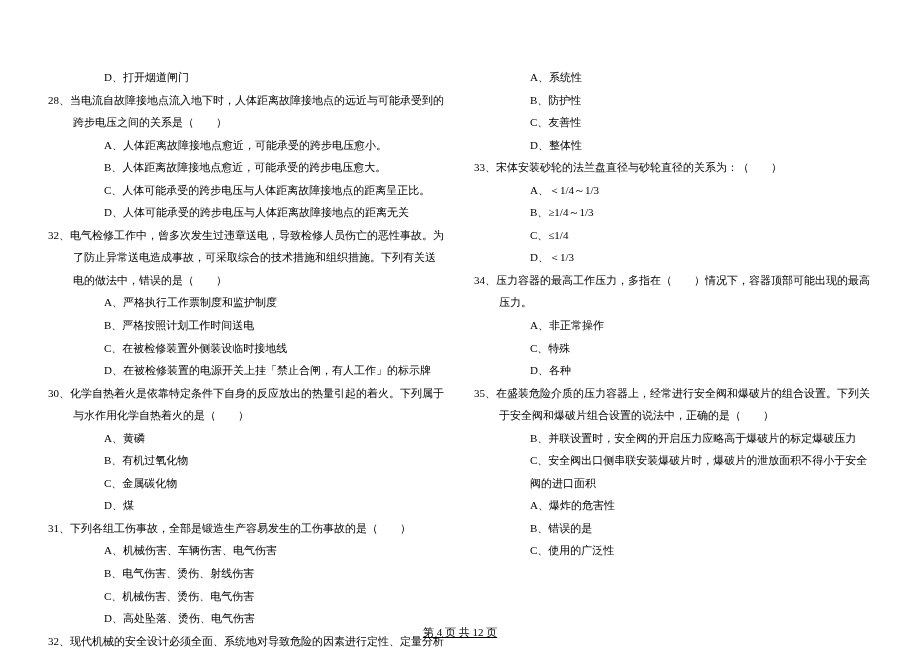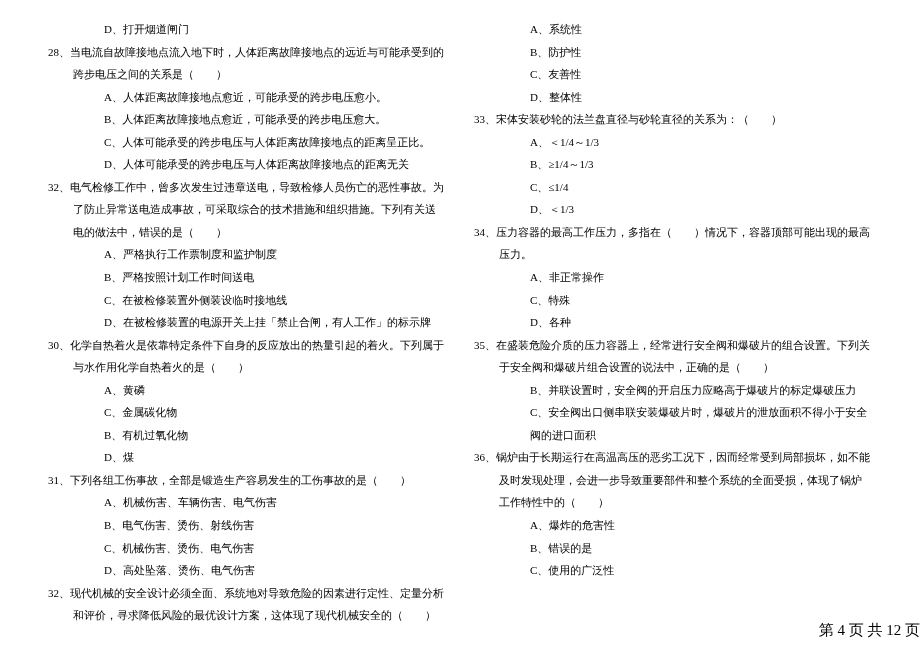--- a/index.html
+++ b/index.html
@@ -14,52 +14,54 @@
       position: relative;
     }
     .columns {
       display: flex;
       gap: 28px;
       height: 585px;
     }
     .col {
       flex: 1;
       line-height: 2.05;
+      margin-top: 48px;
     }
     .indent2 { padding-left: 56px; }
     .q-start { text-indent: -25px; padding-left: 25px; }
     .footer {
       position: absolute;
       bottom: 10px;
       left: 0;
       width: 100%;
-      text-align: right;
-      font-size: 15px;
+      text-align: center;
+      font-size: 11px;
+      text-decoration: underline;
     }
   </style>
 </head>
 <body>
 
 <div class="columns">
   <div class="col">
     <div class="indent2">D、打开烟道闸门</div>
     <div class="q-start">28、当电流自故障接地点流入地下时，人体距离故障接地点的远近与可能承受到的跨步电压之间的关系是（　　）</div>
     <div class="indent2">A、人体距离故障接地点愈近，可能承受的跨步电压愈小。</div>
     <div class="indent2">B、人体距离故障接地点愈近，可能承受的跨步电压愈大。</div>
     <div class="indent2">C、人体可能承受的跨步电压与人体距离故障接地点的距离呈正比。</div>
     <div class="indent2">D、人体可能承受的跨步电压与人体距离故障接地点的距离无关</div>
     <div class="q-start">32、电气检修工作中，曾多次发生过违章送电，导致检修人员伤亡的恶性事故。为了防止异常送电造成事故，可采取综合的技术措施和组织措施。下列有关送电的做法中，错误的是（　　）</div>
     <div class="indent2">A、严格执行工作票制度和监护制度</div>
     <div class="indent2">B、严格按照计划工作时间送电</div>
     <div class="indent2">C、在被检修装置外侧装设临时接地线</div>
     <div class="indent2">D、在被检修装置的电源开关上挂「禁止合闸，有人工作」的标示牌</div>
     <div class="q-start">30、化学自热着火是依靠特定条件下自身的反应放出的热量引起的着火。下列属于与水作用化学自热着火的是（　　）</div>
     <div class="indent2">A、黄磷</div>
+    <div class="indent2">B、有机过氧化物</div>
     <div class="indent2">C、金属碳化物</div>
-    <div class="indent2">B、有机过氧化物</div>
     <div class="indent2">D、煤</div>
     <div class="q-start">31、下列各组工伤事故，全部是锻造生产容易发生的工伤事故的是（　　）</div>
     <div class="indent2">A、机械伤害、车辆伤害、电气伤害</div>
     <div class="indent2">B、电气伤害、烫伤、射线伤害</div>
     <div class="indent2">C、机械伤害、烫伤、电气伤害</div>
     <div class="indent2">D、高处坠落、烫伤、电气伤害</div>
     <div class="q-start">32、现代机械的安全设计必须全面、系统地对导致危险的因素进行定性、定量分析和评价，寻求降低风险的最优设计方案，这体现了现代机械安全的（　　）</div>
   </div>
 
   <div class="col">
@@ -72,21 +74,20 @@
     <div class="indent2">B、≥1/4～1/3</div>
     <div class="indent2">C、≤1/4</div>
     <div class="indent2">D、＜1/3</div>
     <div class="q-start">34、压力容器的最高工作压力，多指在（　　）情况下，容器顶部可能出现的最高压力。</div>
     <div class="indent2">A、非正常操作</div>
     <div class="indent2">C、特殊</div>
     <div class="indent2">D、各种</div>
     <div class="q-start">35、在盛装危险介质的压力容器上，经常进行安全阀和爆破片的组合设置。下列关于安全阀和爆破片组合设置的说法中，正确的是（　　）</div>
     <div class="indent2">B、并联设置时，安全阀的开启压力应略高于爆破片的标定爆破压力</div>
     <div class="indent2">C、安全阀出口侧串联安装爆破片时，爆破片的泄放面积不得小于安全阀的进口面积</div>
-    <div class="q-start">36、锅炉由于长期运行在高温高压的恶劣工况下，因而经常受到局部损坏，如不能及时发现处理，会进一步导致重要部件和整个系统的全面受损，体现了锅炉工作特性中的（　　）</div>
     <div class="indent2">A、爆炸的危害性</div>
     <div class="indent2">B、错误的是</div>
     <div class="indent2">C、使用的广泛性</div>
 
   </div>
 </div>
 
 <div class="footer">第 4 页 共 12 页</div>
 
 </body></html>

